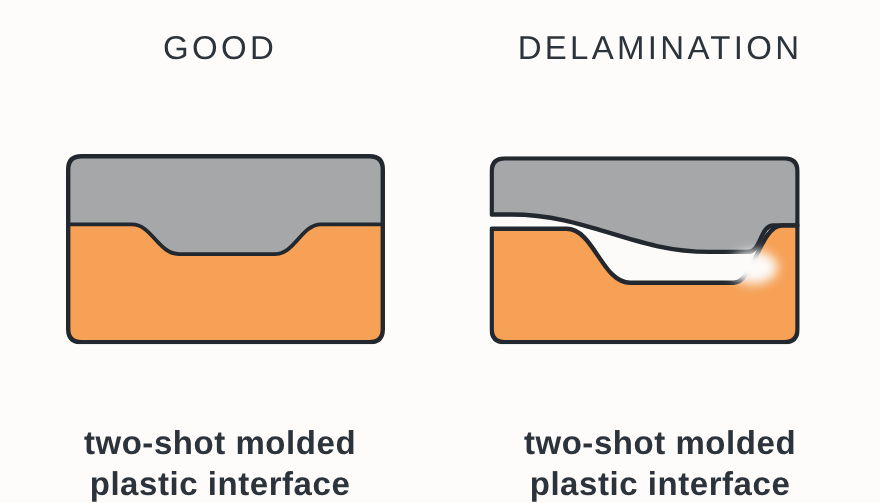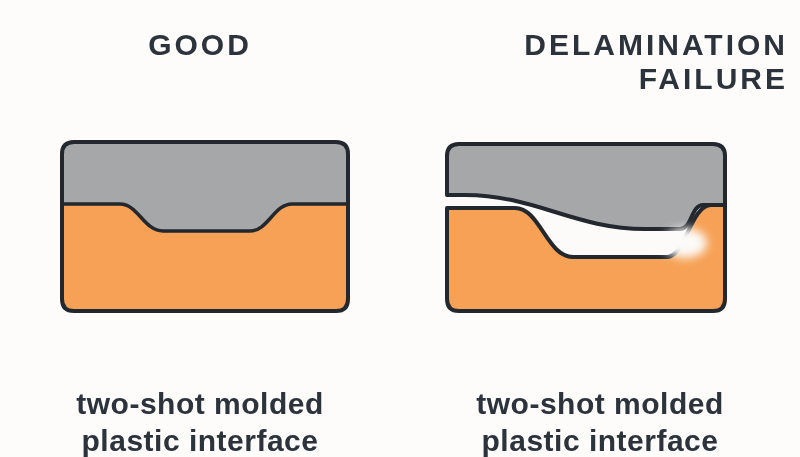--- a/index.html
+++ b/index.html
@@ -11,26 +11,26 @@
     background: #fdfcfa;
     overflow: hidden;
   }
   .panel-title {
     position: absolute;
     top: 28px;
     width: 400px;
     text-align: center;
     color: #2d333b;
     font-size: 30px;
-    font-weight: 700;
+    font-weight: 400;
     letter-spacing: 3px;
     line-height: 34px;
   }
   .panel-title.left  { left: 0; }
-  .panel-title.right { left: 388px; text-align: right; }
+  .panel-title.right { left: 400px; }
   .panel-caption {
     position: absolute;
     top: 338px;
     width: 400px;
     text-align: center;
     color: #2d333b;
     font-size: 30px;
     font-weight: 600;
     line-height: 37px;
     letter-spacing: 0.5px;
@@ -46,21 +46,20 @@
 <body style="background: rgb(253, 252, 250);">
 
 <div class="canvas">
 
   <div class="panel-title left">
     <div>GOOD</div>
   </div>
 
   <div class="panel-title right">
     <div>DELAMINATION</div>
-    <div>FAILURE</div>
   </div>
 
   <svg class="shape-svg left" width="290" height="173" viewBox="0 0 290 173">
 
     <path d="M14,2 L276,2 Q288,2 288,14 L288,159 Q288,171 276,171 L14,171 Q2,171 2,159 L2,14 Q2,2 14,2 Z" fill="#a6a7a9"></path>
 
     <path d="M2,64 L60,64 C78,64 84,91 103,91 L190,91 C208,91 214,64 232,64 L288,64 L288,159 Q288,171 276,171 L14,171 Q2,171 2,159 Z" fill="#f6a155"></path>
 
     <path d="M2,64 L60,64 C78,64 84,91 103,91 L190,91 C208,91 214,64 232,64 L288,64" fill="none" stroke-width="3.5" stroke-linecap="round" stroke="#23282f"></path>
 

